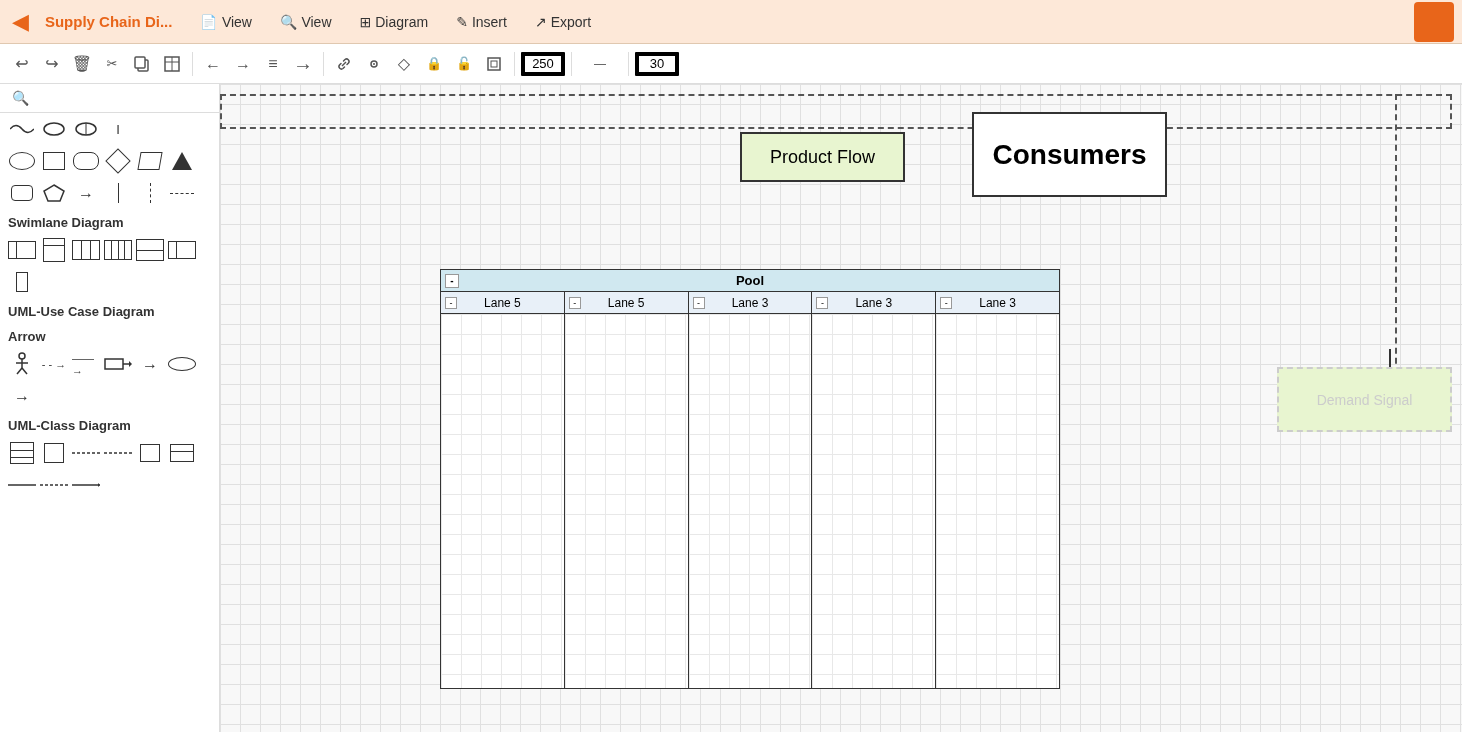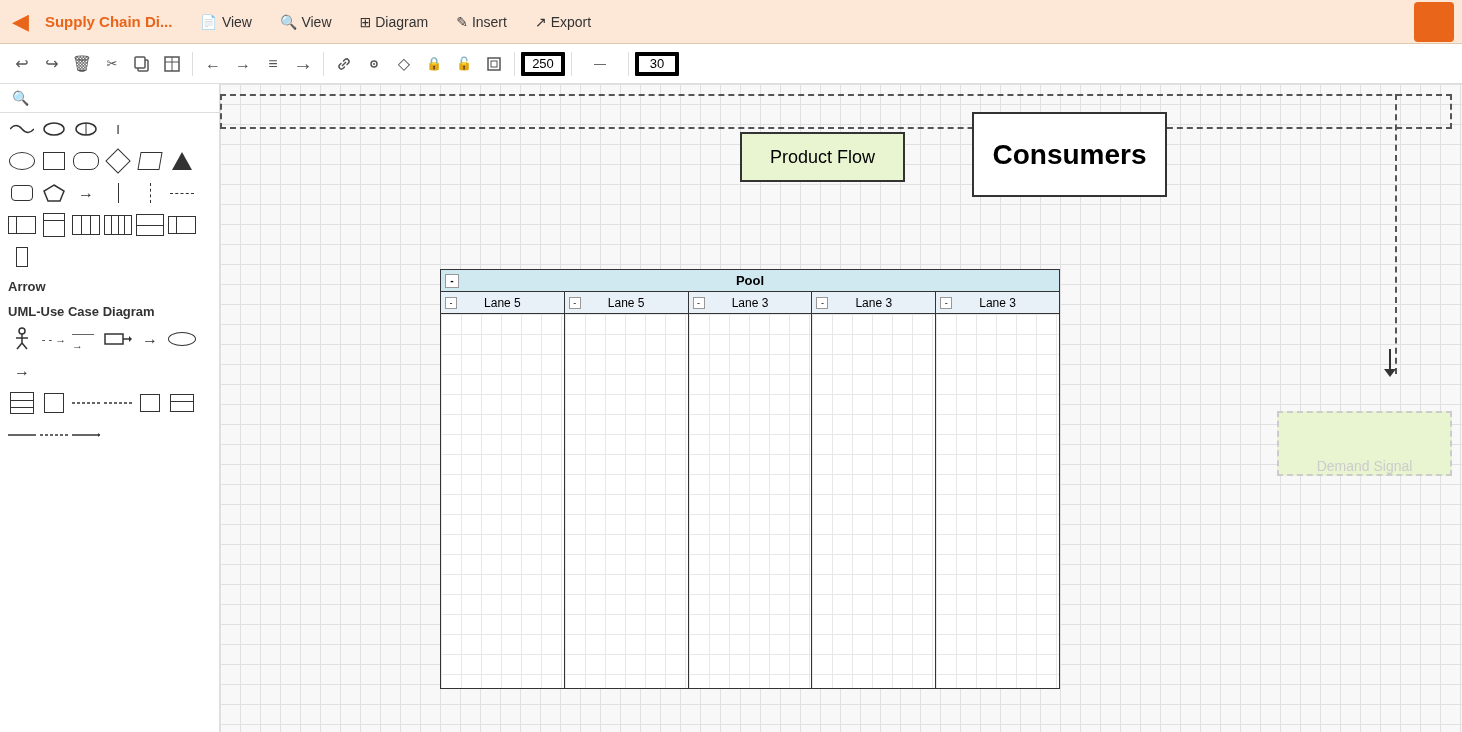--- a/index.html
+++ b/index.html
@@ -210,25 +210,24 @@
       justify-content: center;
       font-size: 28px;
       font-weight: 900;
     }
 
     .demand-signal-box {
       position: absolute;
       border: 2px dashed #ccc;
       background: #e8f5d0;
       display: flex;
-      align-items: flex-end;
+      align-items: center;
       justify-content: center;
       font-size: 14px;
       color: #ccc;
-      margin-top: 44px;
     }
 
     
     .dashed-line-v {
       position: absolute;
       border-left: 2px dashed #333;
     }
 
     
     .arrow-down {
@@ -472,20 +471,21 @@
           <div class="shape-line-v"></div>
         </div>
       <div class="shape-item">
           <div class="shape-dashed-v"></div>
         </div>
       <div class="shape-item">
           <div class="shape-dashed-h"></div>
         </div>
     </div>
 
+    <div class="sidebar-section-label">Swimlane Diagram</div>
     <div class="shape-grid">
       <div class="shape-item">
         <div class="sw-horiz">
             <div class="sw-horiz-inner"></div>
           </div>
       </div>
       <div class="shape-item">
         <div class="sw-vert">
             <div class="sw-vert-header"></div>
           </div>
@@ -516,23 +516,23 @@
           <div style="border-right: 1.5px solid #333; width: 8px;"></div>
         </div>
       </div>
     </div>
     <div class="shape-grid">
       <div class="shape-item">
         <div class="sw-1"></div>
       </div>
     </div>
 
+    <div class="sidebar-section-label">UML-Use Case Diagram</div>
+
     <div class="sidebar-section-label">Arrow</div>
-
-    <div class="sidebar-section-label">UML-Use Case Diagram</div>
     <div class="shape-grid">
       <div class="shape-item">
         <svg width="16" height="24" viewBox="0 0 16 24">
             <circle cx="8" cy="4" r="3" fill="none" stroke="#333" stroke-width="1.5"></circle>
             <line x1="8" y1="7" x2="8" y2="16" stroke="#333" stroke-width="1.5"></line>
             <line x1="2" y1="11" x2="14" y2="11" stroke="#333" stroke-width="1.5"></line>
             <line x1="8" y1="16" x2="3" y2="22" stroke="#333" stroke-width="1.5"></line>
             <line x1="8" y1="16" x2="13" y2="22" stroke="#333" stroke-width="1.5"></line>
           </svg>
       </div>
@@ -547,20 +547,21 @@
       </div>
       <div class="shape-item" style="font-size:16px;">→</div>
       <div class="shape-item">
           <div class="shape-uml-oval" style="border: 1.5px solid #333; border-radius: 50%; width: 28px; height: 14px;"></div>
         </div>
     </div>
     <div class="shape-grid">
       <div class="shape-item" style="font-size:16px;">→</div>
     </div>
 
+    <div class="sidebar-section-label">UML-Class Diagram</div>
     <div class="shape-grid">
       <div class="shape-item">
         <div class="cls-rect">
             <div class="cls-hdr"></div>
             <div style="border-bottom: 1px solid #333; height: 7px;"></div>
           </div>
       </div>
       <div class="shape-item">
         <div class="cls-rect2"></div>
       </div>

